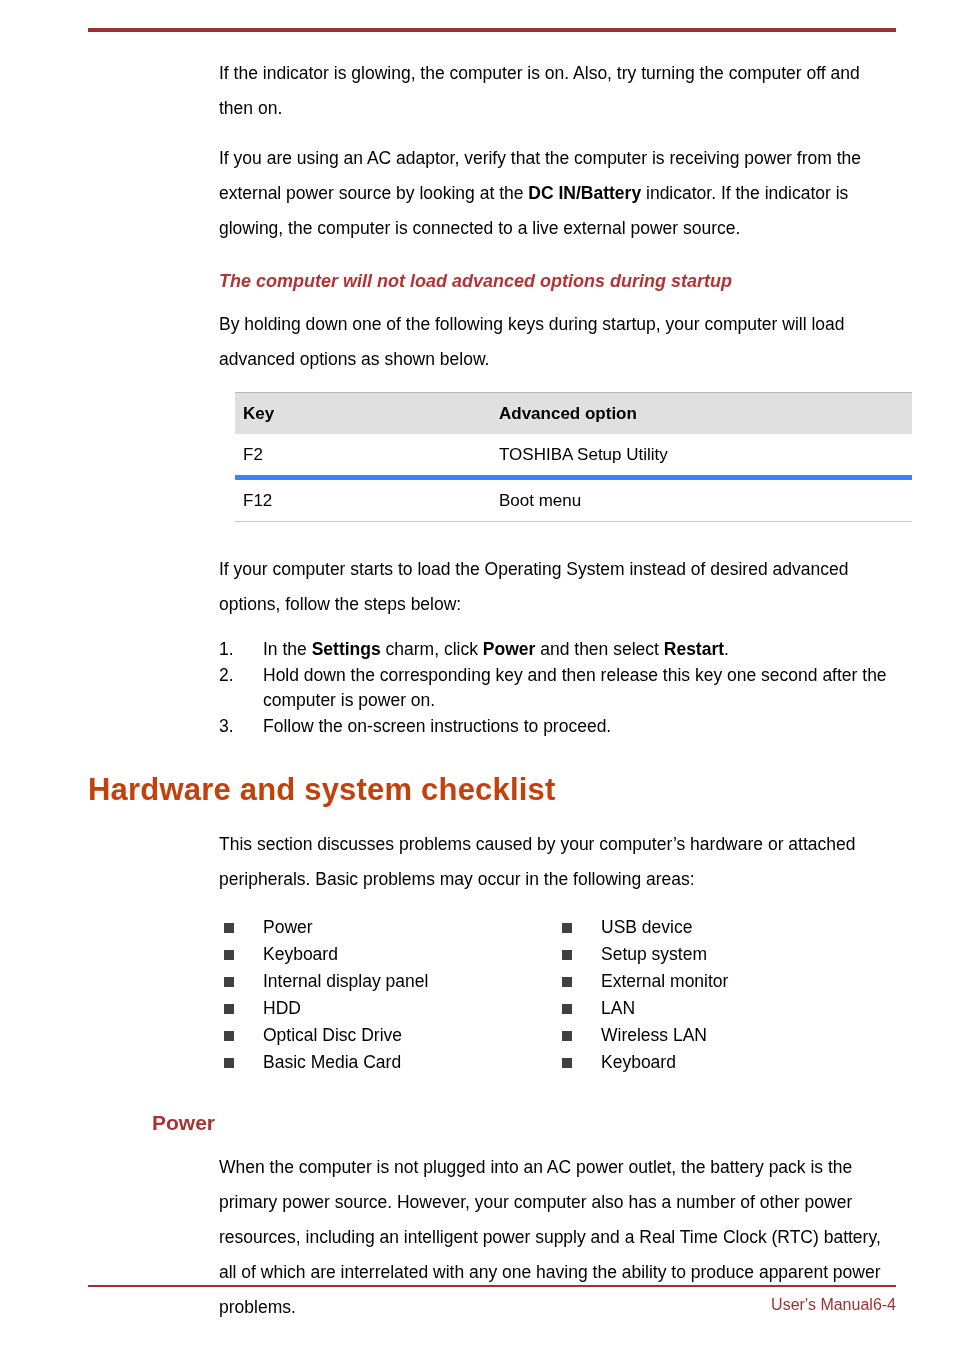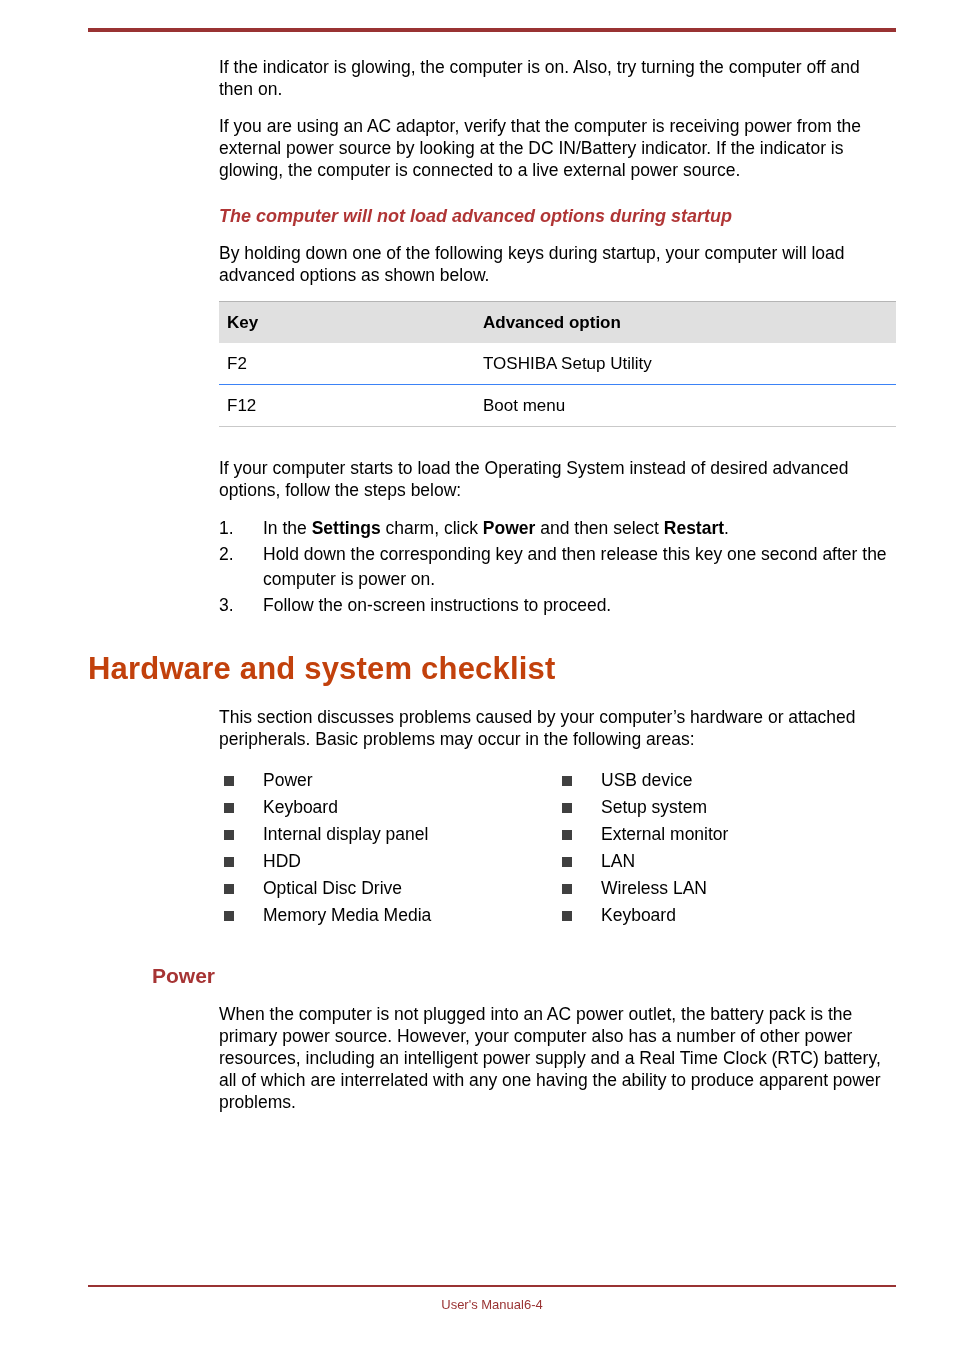--- a/index.html
+++ b/index.html
@@ -47,57 +47,57 @@
     position: absolute;
     left: 0;
     top: 56px;
     width: 954px;
   }
 
   p.body, .list-intro {
     margin: 0 0 15px 0;
     padding: 0 58px 0 219px;
     font-size: 17.5px;
-    line-height: 22px;
+    line-height: 35px;
     text-align: left;
   }
-  p.body b, .rt-b { font-weight: normal; }
+  p.body b, .rt-b { font-weight: bold; }
 
   
   .h3-red {
     margin: 23px 4px 14px 0;
     padding: 0 58px 0 219px;
     font-size: 18px;
     line-height: 24px;
     font-weight: bold;
     font-style: italic;
     color: #b03535;
   }
 
   
   .tbl-wrap {
-    margin: 0 0 18px 0;
+    margin: 0 0 18px 16px;
     padding: 0 58px 12px 219px;
   }
   table.keytable {
     width: 677px;
     border-collapse: collapse;
     font-size: 17px;
   }
   table.keytable th {
     background: #e0e0e0;
     text-align: left;
     font-weight: bold;
     padding: 10px 0 10px 8px;
     border-top: 1px solid #b5b5b5;
     line-height: 21px;
   }
   table.keytable td {
     padding: 10px 0 10px 8px;
-    border-top: 1px solid #3b82f6;
+    border-top: 5px solid #3b82f6;
     line-height: 21px;
   }
   table.keytable tr.first-row td { border-top: none; }
   table.keytable tr:last-child td { border-bottom: 1px solid #c9c9c9; }
   table.keytable .col-key { width: 248px; }
 
   
   ol.steps {
     margin: 0 0 10px 0;
     padding: 0;
@@ -168,25 +168,25 @@
     background: #404040;
     display: block;
   }
 
   
   .footer {
     position: absolute;
     left: 88px;
     top: 1294px;
     width: 808px;
-    font-size: 13px;
+    font-size: 16px;
     line-height: 22px;
     color: #993333;
     display: flex;
-    justify-content: center;
+    justify-content: flex-end;
     align-items: baseline;
   }
 </style>
 </head>
 <body>
 
 <div class="page">
 
   <div class="top-rule"></div>
 
@@ -240,21 +240,21 @@
     <p class="body">This section discusses problems caused by your computer’s hardware or attached peripherals. Basic problems may occur in the following areas:</p>
 
     <div class="bullet-cols">
       <div class="col">
         <ul class="sq">
           <li><span class="sqbullet"></span><span>Power</span></li>
           <li><span class="sqbullet"></span><span>Keyboard</span></li>
           <li><span class="sqbullet"></span><span>Internal display panel</span></li>
           <li><span class="sqbullet"></span><span>HDD</span></li>
           <li><span class="sqbullet"></span><span>Optical Disc Drive</span></li>
-          <li><span class="sqbullet"></span><span>Memory Media Media</span></li>
+          <li><span class="sqbullet"></span><span>Basic Media Card</span></li>
         </ul>
       </div>
       <div class="col">
         <ul class="sq">
           <li><span class="sqbullet"></span><span>USB device</span></li>
           <li><span class="sqbullet"></span><span>Setup system</span></li>
           <li><span class="sqbullet"></span><span>External monitor</span></li>
           <li><span class="sqbullet"></span><span>LAN</span></li>
           <li><span class="sqbullet"></span><span>Wireless LAN</span></li>
           <li><span class="sqbullet"></span><span>Keyboard</span></li>

